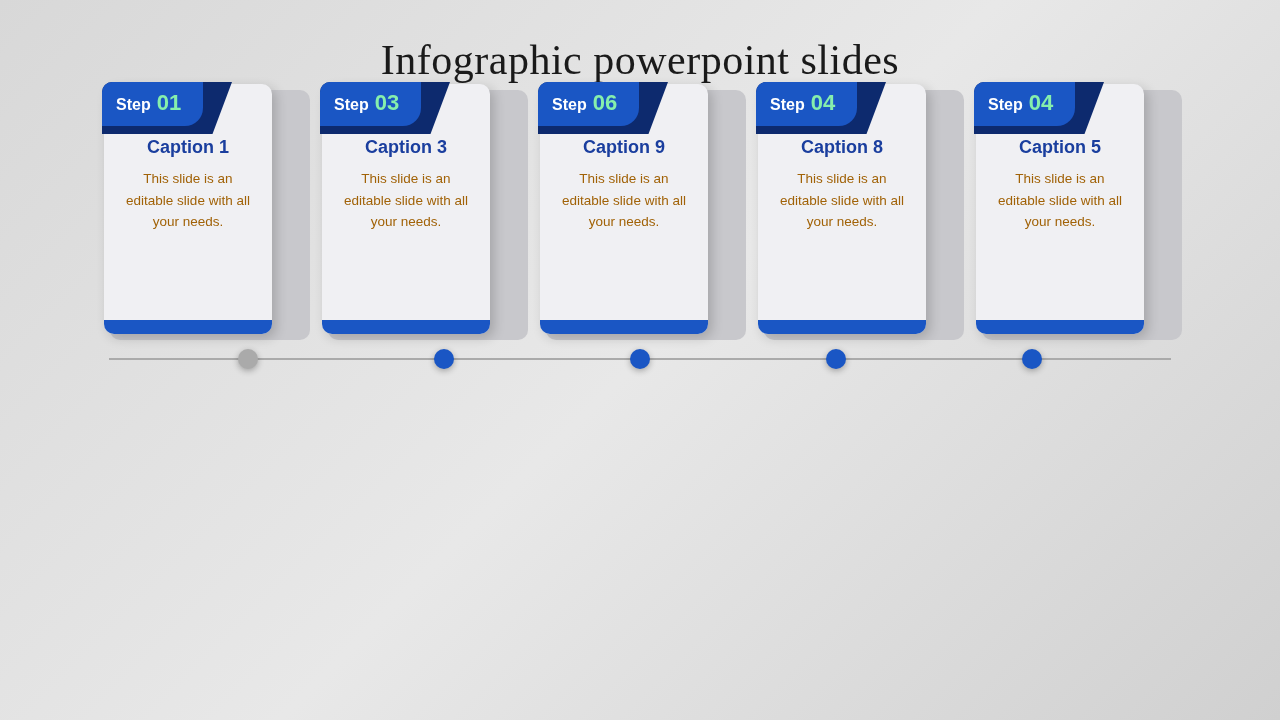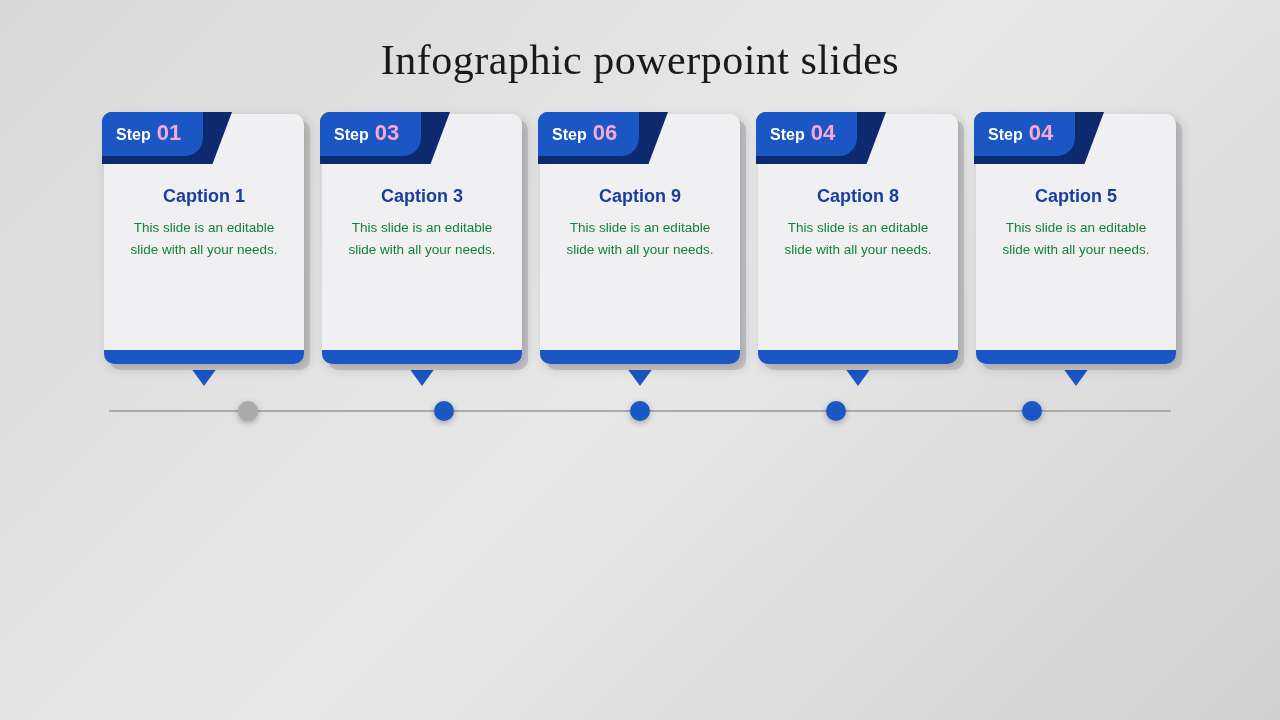--- a/index.html
+++ b/index.html
@@ -13,38 +13,37 @@
       display: flex;
       flex-direction: column;
       align-items: center;
     }
 
     .page-title {
       font-size: 42px;
       font-weight: normal;
       color: #1a1a1a;
       margin-top: 36px;
-      margin-bottom: 30px;
       font-family: 'Georgia', serif;
       letter-spacing: 0.5px;
     }
 
     .steps-container {
       display: flex;
       flex-direction: row;
       align-items: flex-start;
       justify-content: center;
       gap: 18px;
       width: 1180px;
       position: relative;
     }
 
     .step-wrapper {
       display: flex;
-      flex-direction: column;
+      flex-direction: row;
       align-items: center;
       position: relative;
       width: 200px;
       justify-content: center;
     }
 
     
     .step-card {
       width: 200px;
       min-height: 250px;
@@ -86,53 +85,53 @@
     }
 
     .step-label {
       color: white;
       font-size: 16px;
       font-weight: bold;
       font-family: Arial, sans-serif;
     }
 
     .step-number {
-      color: #f9a8d4;
+      color: #86efac;
       font-size: 22px;
       font-weight: bold;
       font-family: Arial, sans-serif;
     }
 
     
     .card-bottom-bar {
       position: absolute;
       bottom: 0;
       left: 0;
       right: 0;
       height: 14px;
       background: #1a56c4;
       border-radius: 0 0 10px 10px;
     }
 
     .card-content {
-      margin-top: 58px;
+      margin-top: 39px;
       text-align: center;
       padding-bottom: 16px;
     }
 
     .caption-title {
       color: #1a3e9e;
       font-size: 18px;
       font-weight: bold;
       font-family: Arial, sans-serif;
       margin-bottom: 10px;
     }
 
     .caption-body {
-      color: #15803d;
+      color: #a16207;
       font-size: 13.5px;
       font-family: Arial, sans-serif;
       line-height: 1.6;
     }
 
     
     .connector {
       display: flex;
       flex-direction: column;
       align-items: center;

